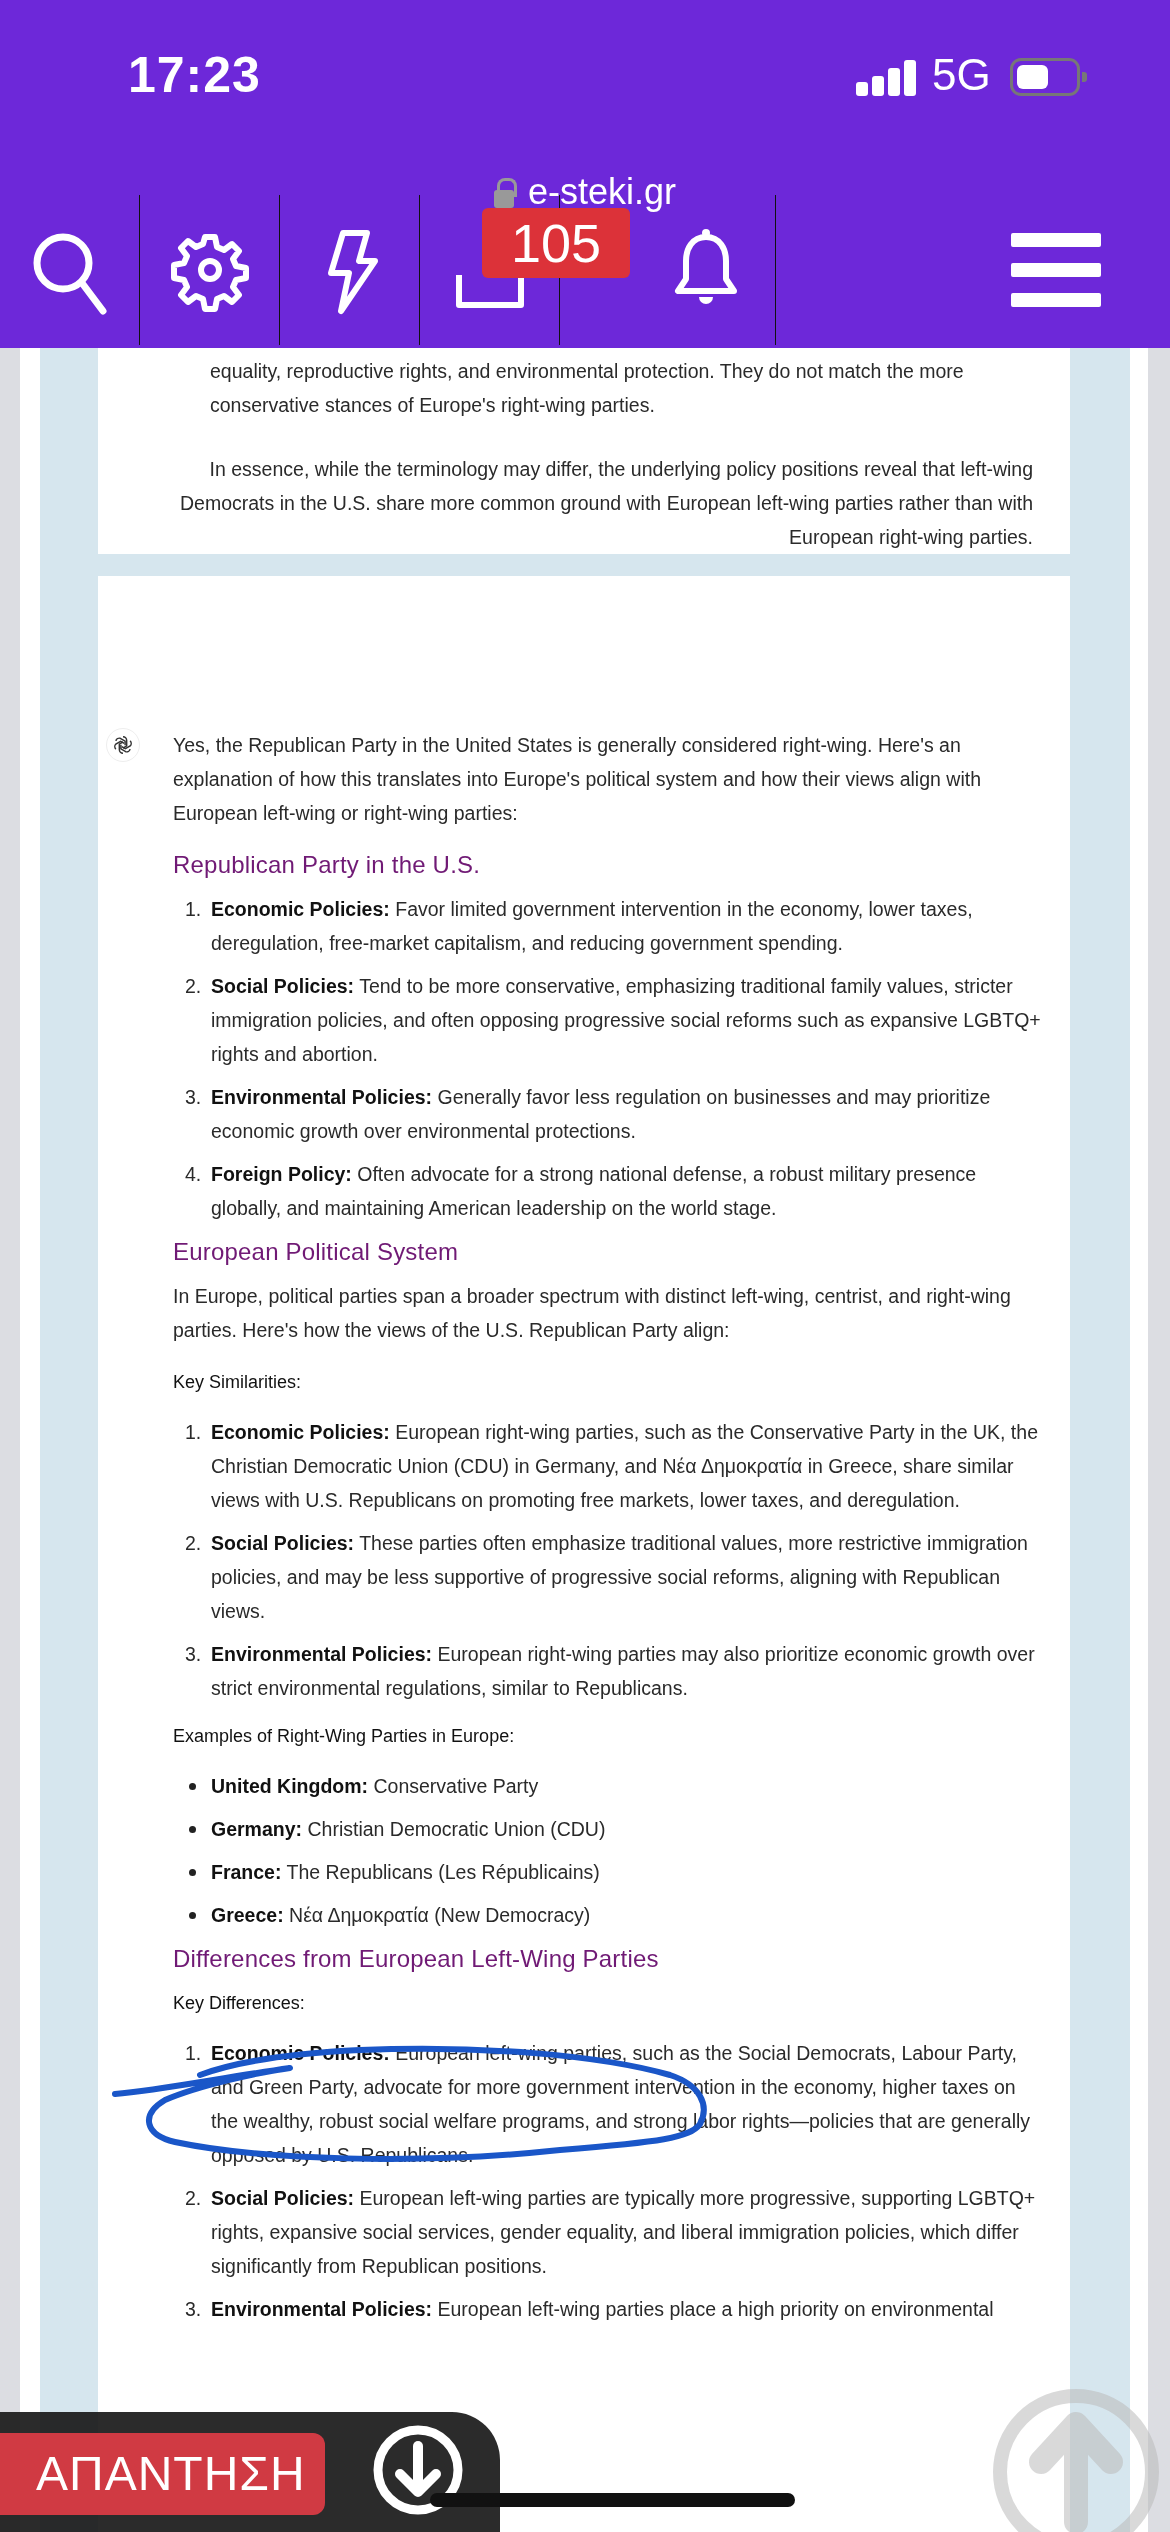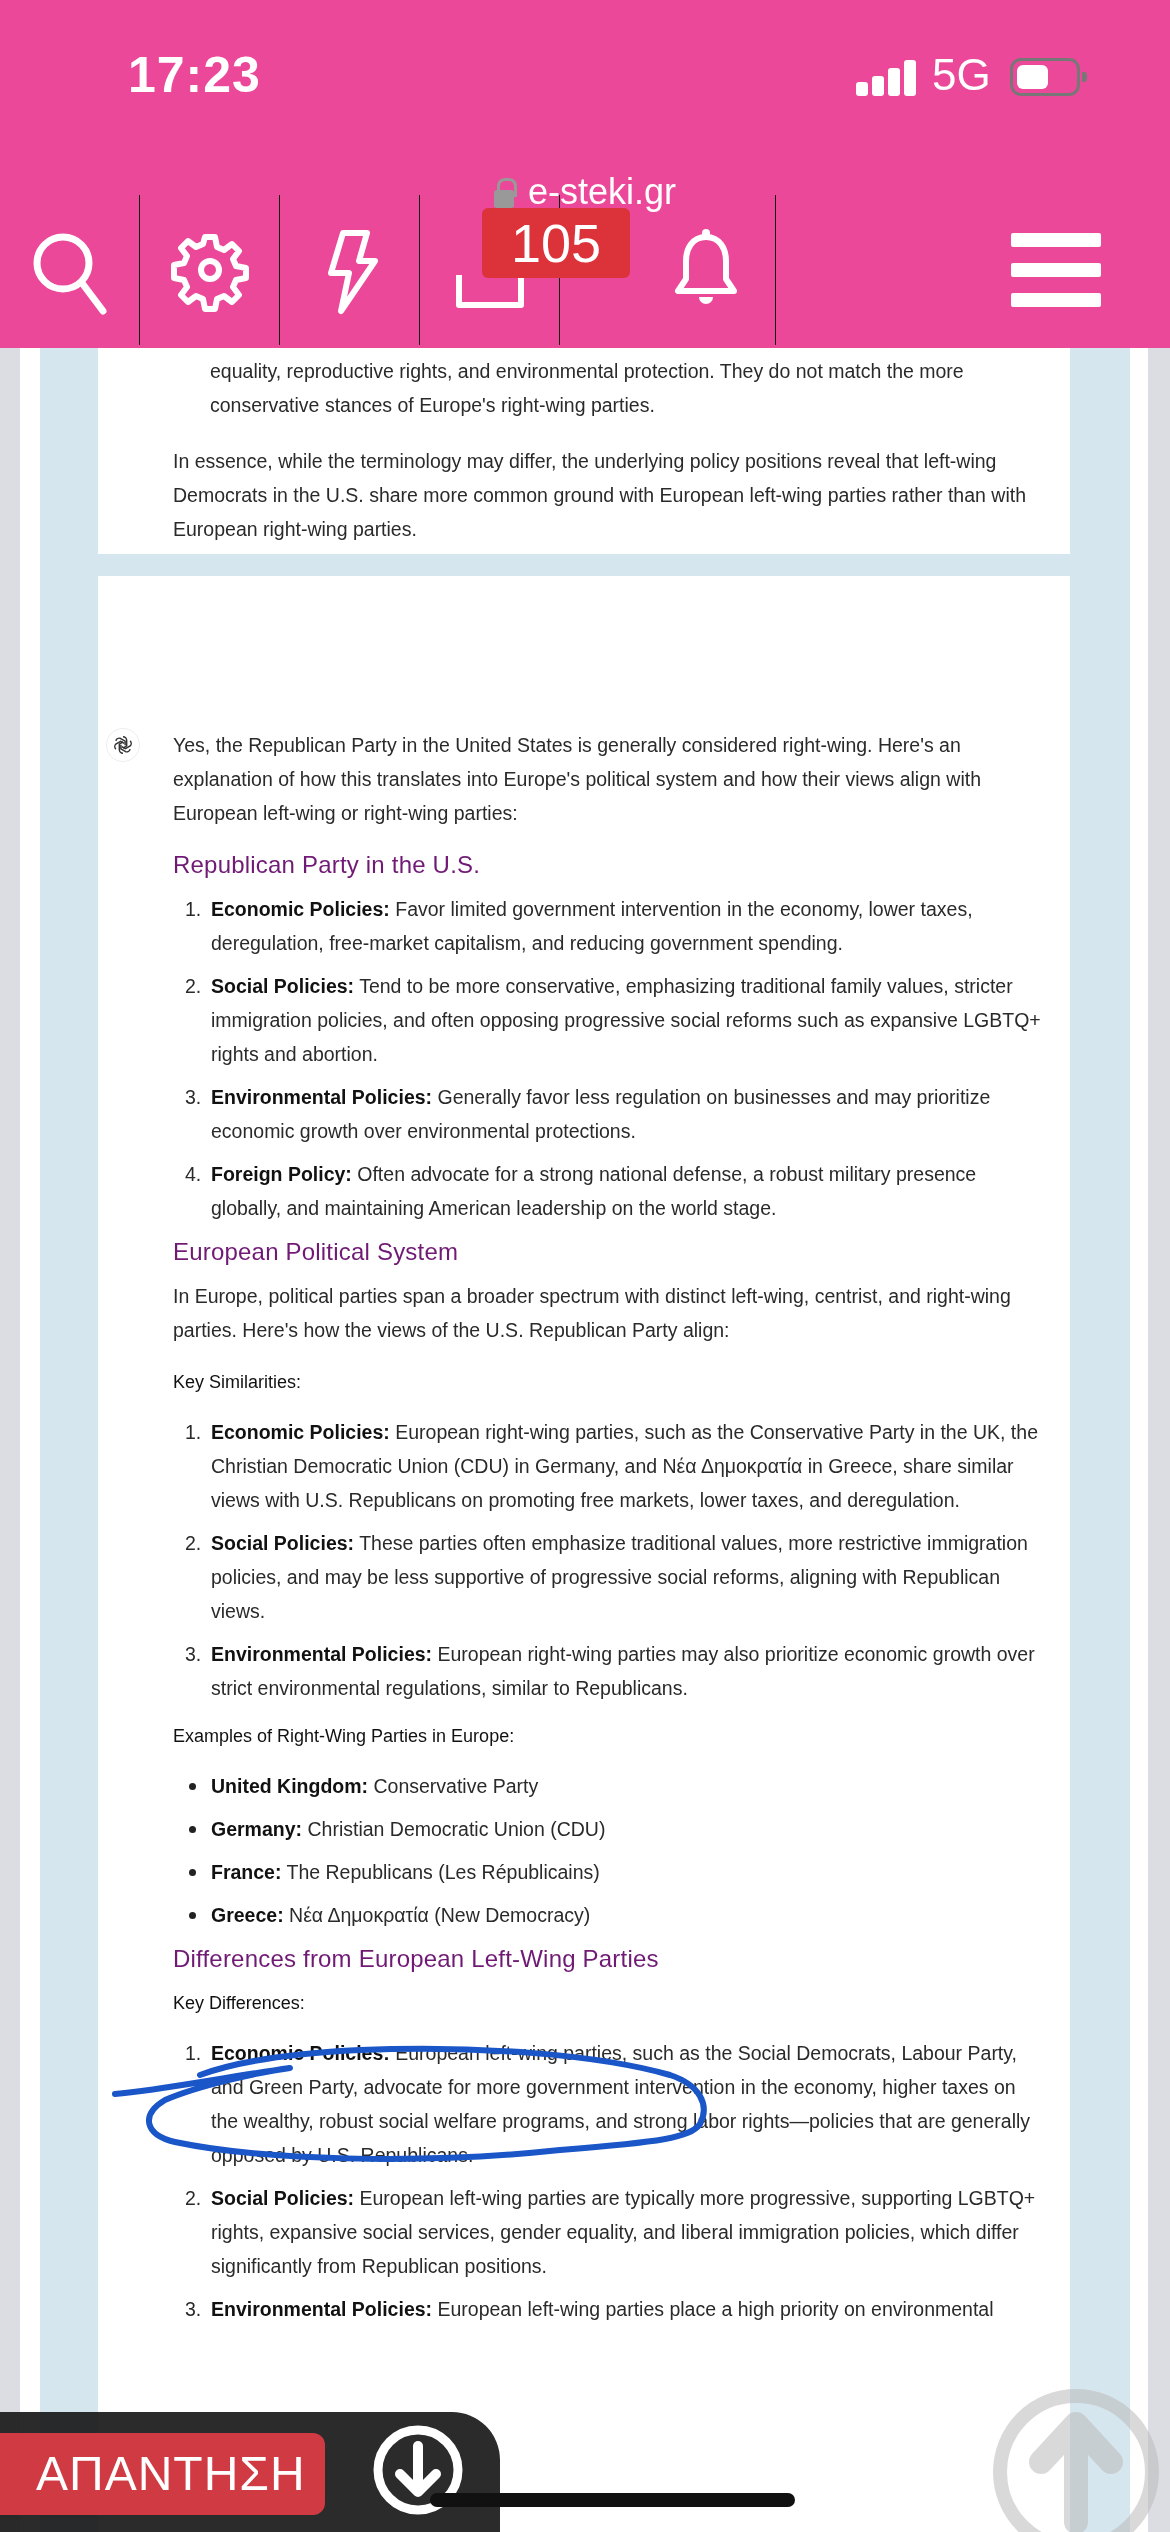--- a/index.html
+++ b/index.html
@@ -1,20 +1,20 @@
 <!DOCTYPE html>
 <html><head>
 <meta charset="utf-8">
 <style>
   * { box-sizing: border-box; margin: 0; padding: 0; }
   html, body { width: 1170px; height: 2532px; overflow: hidden; background: #dcdde2; }
   body { position: relative; font-family: "Liberation Sans", sans-serif; }
 
   
-  .topbar { position: absolute; left: 0; top: 0; width: 1170px; height: 348px; background: #ec4899; color: #fff; z-index: 10; }
+  .topbar { position: absolute; left: 0; top: 0; width: 1170px; height: 348px; background: #6d28d9; color: #fff; z-index: 10; }
   .status-time { position: absolute; left: 128px; top: 46px; font-size: 50px; font-weight: bold; letter-spacing: 1px; }
   .signal { position: absolute; left: 856px; top: 60px; width: 60px; height: 36px; }
   .signal span { position: absolute; bottom: 0; width: 12px; background: #fff; border-radius: 3px; }
   .net { position: absolute; left: 932px; top: 50px; font-size: 44px; }
   .battery { position: absolute; left: 1010px; top: 58px; width: 70px; height: 38px; border: 3px solid #777; border-radius: 11px; }
   .battery .fill { position: absolute; left: 4px; top: 4px; bottom: 4px; background: #fff; border-radius: 6px; }
   .battery .nub { position: absolute; right: -10px; top: 11px; width: 5px; height: 10px; background: #777; border-radius: 0 3px 3px 0; }
   .url { position: absolute; left: 0; right: 0; top: 124px; text-align: center; font-size: 36px; margin-top: 47px; }
   .url .lock { display: inline-block; vertical-align: -4px; margin-right: 14px; width: 20px; height: 30px; position: relative; }
   .url .lock:before { content: ""; position: absolute; left: 3px; top: 0; width: 14px; height: 16px; border: 3px solid #999; border-bottom: none; border-radius: 8px 8px 0 0; }
@@ -29,21 +29,21 @@
   .white-strip-l { position: absolute; left: 20px; top: 348px; width: 20px; height: 2184px; background: #fff; }
   .white-strip-r { position: absolute; left: 1130px; top: 348px; width: 18px; height: 2184px; background: #fff; }
   .blue-col { position: absolute; left: 40px; top: 348px; width: 1090px; height: 2184px; background: #d6e6ee; }
   .card { position: absolute; left: 98px; width: 972px; background: #fff; color: #222; }
   .card1 { top: 348px; height: 206px; }
   .card2 { top: 576px; height: 1956px; }
 
   .txt { font-size: 19.5px; line-height: 34px; color: #2a2a2a; }
   .txt b { color: #111; }
   .p1-cont { position: absolute; left: 112px; top: 6px; width: 820px; }
-  .p1-ess { position: absolute; left: 75px; top: 96px; width: 860px; }
+  .p1-ess { position: absolute; left: 75px; top: 104px; width: 860px; text-align: right; }
 
   .bubble { position: absolute; left: 285px; top: 0; width: 645px; background: #f3f3f3; border-radius: 30px; padding: 10px 22px 12px 22px; font-size: 19.5px; line-height: 30px; color: #2a2a2a; }
   .gpt-icon { position: absolute; left: 8px; top: 152px; width: 34px; height: 34px; border-radius: 50%; border: 1px solid #eee; display: flex; align-items: center; justify-content: center; }
   .answer { position: absolute; left: 75px; top: 152px; width: 870px; }
   .answer p { margin-bottom: 18px; }
   .answer h3 { font-size: 24px; font-weight: normal; color: #701a75; margin: 8px 0 10px 0; letter-spacing: 0.2px; }
   .answer h4 { font-size: 18px; font-weight: normal; color: #111; margin-bottom: 16px; }
   .answer ol { list-style: none; margin: 0 0 10px 0; }
   .answer ol li { position: relative; padding-left: 38px; margin-bottom: 9px; }
   .answer ol li .num { position: absolute; left: 12px; top: 0; }

